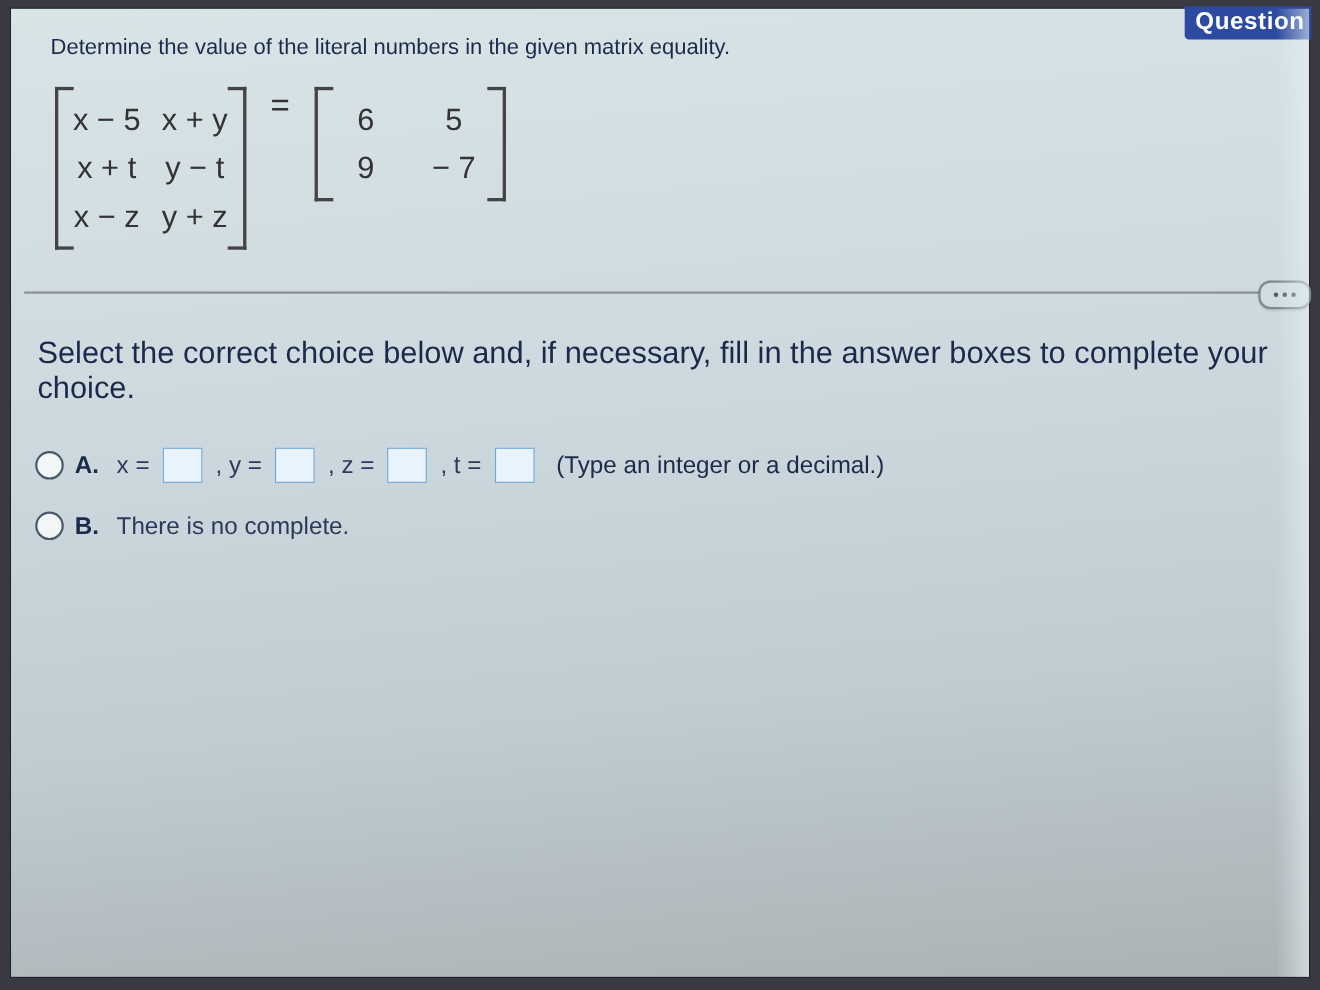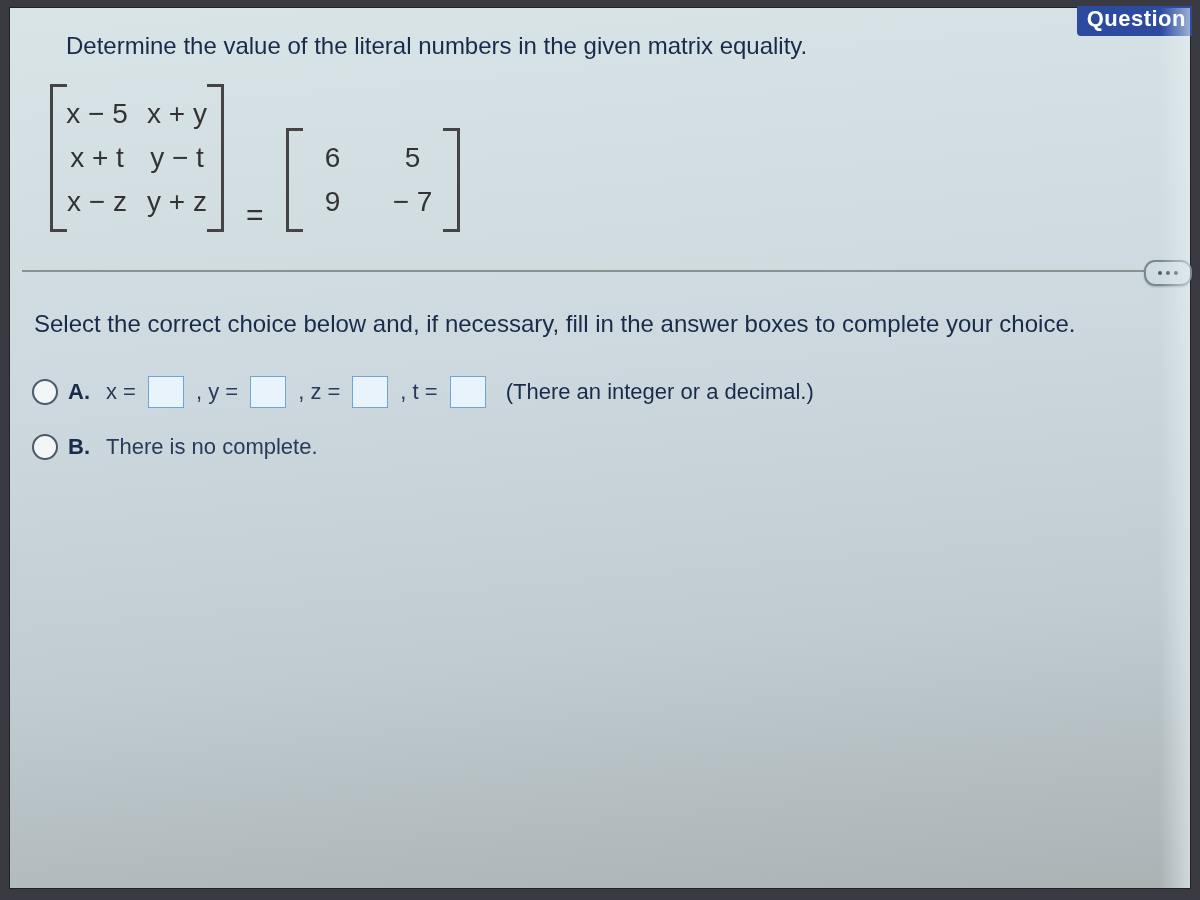--- a/index.html
+++ b/index.html
@@ -27,27 +27,26 @@
     background: #2b4aa0;
     color: #fff;
     font-weight: bold;
     font-size: 22px;
     padding: 0 6px 4px 10px;
     border-radius: 0 0 0 4px;
     letter-spacing: 0.5px;
   }
   .prompt {
     padding: 24px 24px 8px 36px;
-    font-size: 24px;
-    color: #1a2a4a;
-    margin-left: 20px;
+    font-size: 20px;
+    color: #1a2a4a;
   }
   .matrix-area {
     display: flex;
-    align-items: flex-end;
+    align-items: flex-start;
     gap: 18px;
     padding: 16px 40px 10px 40px;
     font-size: 28px;
     color: #333;
   }
   .matrix {
     display: inline-block;
     position: relative;
     padding: 8px 14px;
   }
@@ -110,21 +109,21 @@
   }
   .more-pill i {
     width: 4px;
     height: 4px;
     background: #4b5a66;
     border-radius: 50%;
     display: block;
   }
   .instruction {
     padding: 38px 24px 8px 24px;
-    font-size: 24px;
+    font-size: 28px;
     color: #1a2a4a;
   }
   .choices {
     padding: 20px 22px;
     font-size: 22px;
     color: #2a3a5a;
   }
   .choice-row {
     display: flex;
     align-items: center;
@@ -229,21 +228,21 @@
       <div class="radio"></div>
       <span class="choice-label">A.</span>
       <span class="expr">x =</span>
       <span class="blank"></span>
       <span class="expr">, y =</span>
       <span class="blank"></span>
       <span class="expr">, z =</span>
       <span class="blank"></span>
       <span class="expr">, t =</span>
       <span class="blank"></span>
-      <span class="hint">(There an integer or a decimal.)</span>
+      <span class="hint">(Type an integer or a decimal.)</span>
     </div>
 
     <div class="choice-row">
       <div class="radio"></div>
       <span class="choice-label">B.</span>
       <span class="expr">There is no complete.</span>
     </div>
 
   </div>
 

